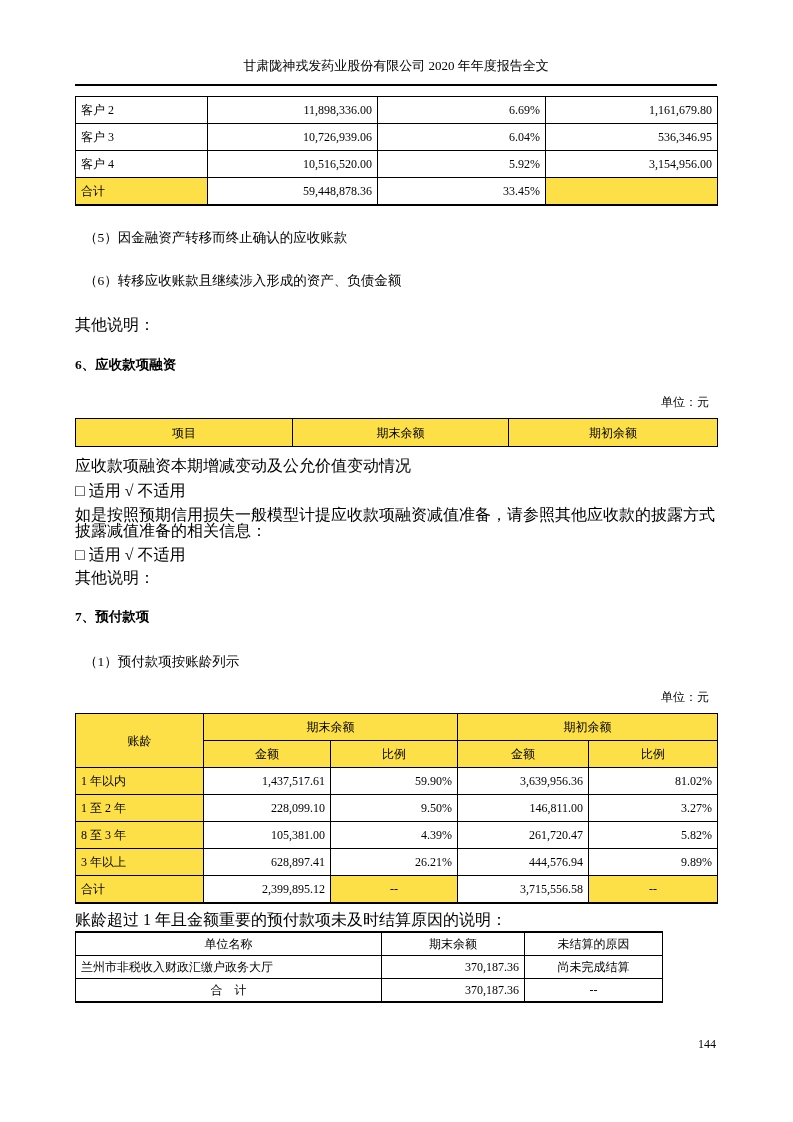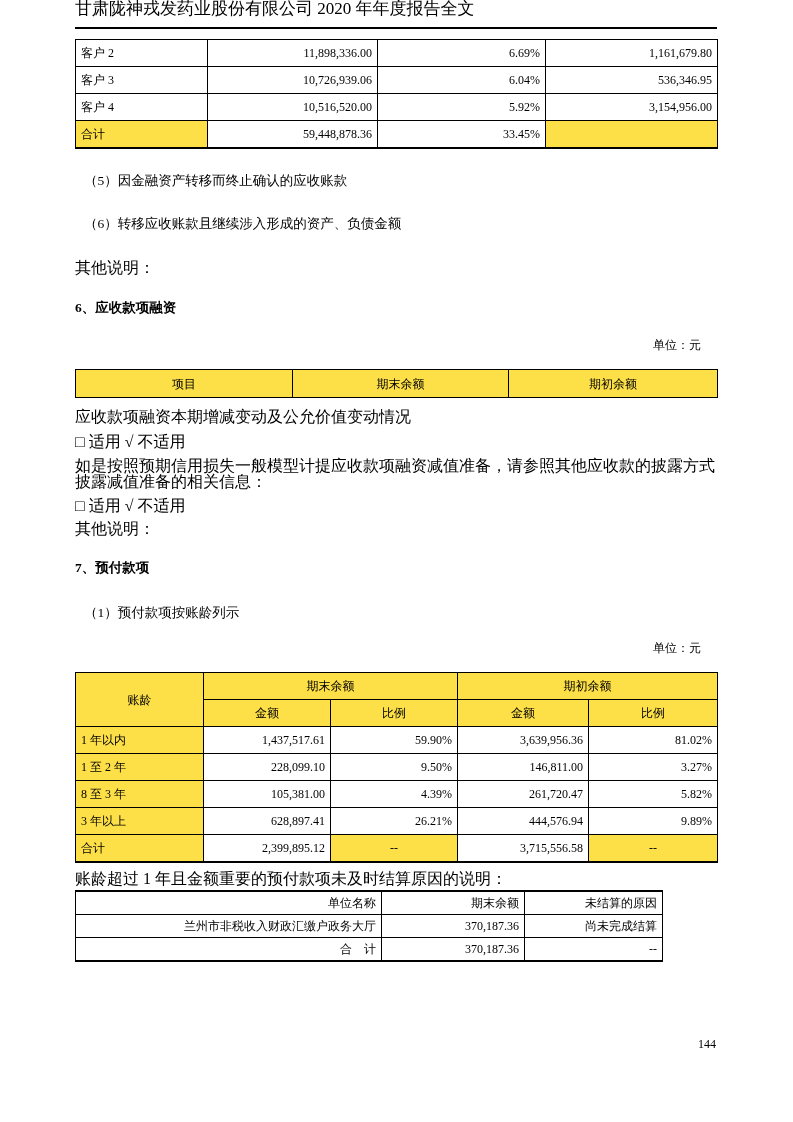--- a/index.html
+++ b/index.html
@@ -9,58 +9,59 @@
     margin:0 auto;
     background:#ffffff;
     box-sizing:border-box;
     padding:0 76px 0 75px;
     font-family:"Liberation Serif","DejaVu Serif",serif;
     color:#000;
     font-size:12px;
     line-height:16px;
   }
   .doc-header{
+    padding-top:57px;
     padding-bottom:9px;
     border-bottom:2px solid #000;
-    text-align:left;
-    font-size:17px;
+    text-align:center;
+    font-size:13px;
     line-height:18px;
   }
   table{border-collapse:collapse;width:100%;table-layout:fixed;font-size:12px;}
   td{border:1px solid #000;padding:0 5px;height:26px;overflow:hidden;white-space:nowrap;}
   .gray{background:#fde047;}
   .num{text-align:right;}
   .ctr{text-align:center;}
   .lft{text-align:left;}
   .t1{margin-top:10px;}
   .t1 tr:last-child td{border-bottom-width:2px;}
   .sub-heading{font-size:13.5px;font-weight:normal;line-height:18px;margin:0;padding-left:9px;}
   .main-heading{font-size:13.5px;font-weight:bold;line-height:19px;margin:0;}
   .body-text{margin:0;font-size:16px;line-height:16px;}
-  .unit-label{margin:16px;text-align:right;font-size:12px;line-height:16px;}
+  .unit-label{margin:8px;text-align:right;font-size:12px;line-height:16px;}
   #s5{margin-top:23px;}
   #s6{margin-top:25px;}
   #other1{margin-top:27px;}
   #s6main{margin-top:22px;}
   #unit1{margin-top:20px;}
   #finTable{margin-top:4px;}
   #finTable td{height:27px;}
   #finNote1{margin-top:11px;}
   #app1{margin-top:9px;}
   #finNote2{margin-top:8px;}
   #app2{margin-top:8px;}
   #other2{margin-top:7px;}
   #s7main{margin-top:21px;}
   #s7sub{margin-top:27px;}
   #unit2{margin-top:18px;}
   #t2{margin-top:2px;}
   #t2 tr:last-child td{border-bottom-width:2px;}
   #agingNote{margin-top:8px;}
   .t3{margin-top:3px;width:587px;}
-  .t3 td{height:22px;text-align:right;}
+  .t3 td{height:22px;}
   .t3 tr:first-child td{border-top:2px solid #000;}
   .t3 tr:last-child td{border-bottom:2px solid #000;}
   .page-number{position:absolute;top:1036px;right:77px;font-size:12px;}
 </style>
 </head>
 <body>
 
 <div class="page">
 
   <div class="doc-header">

